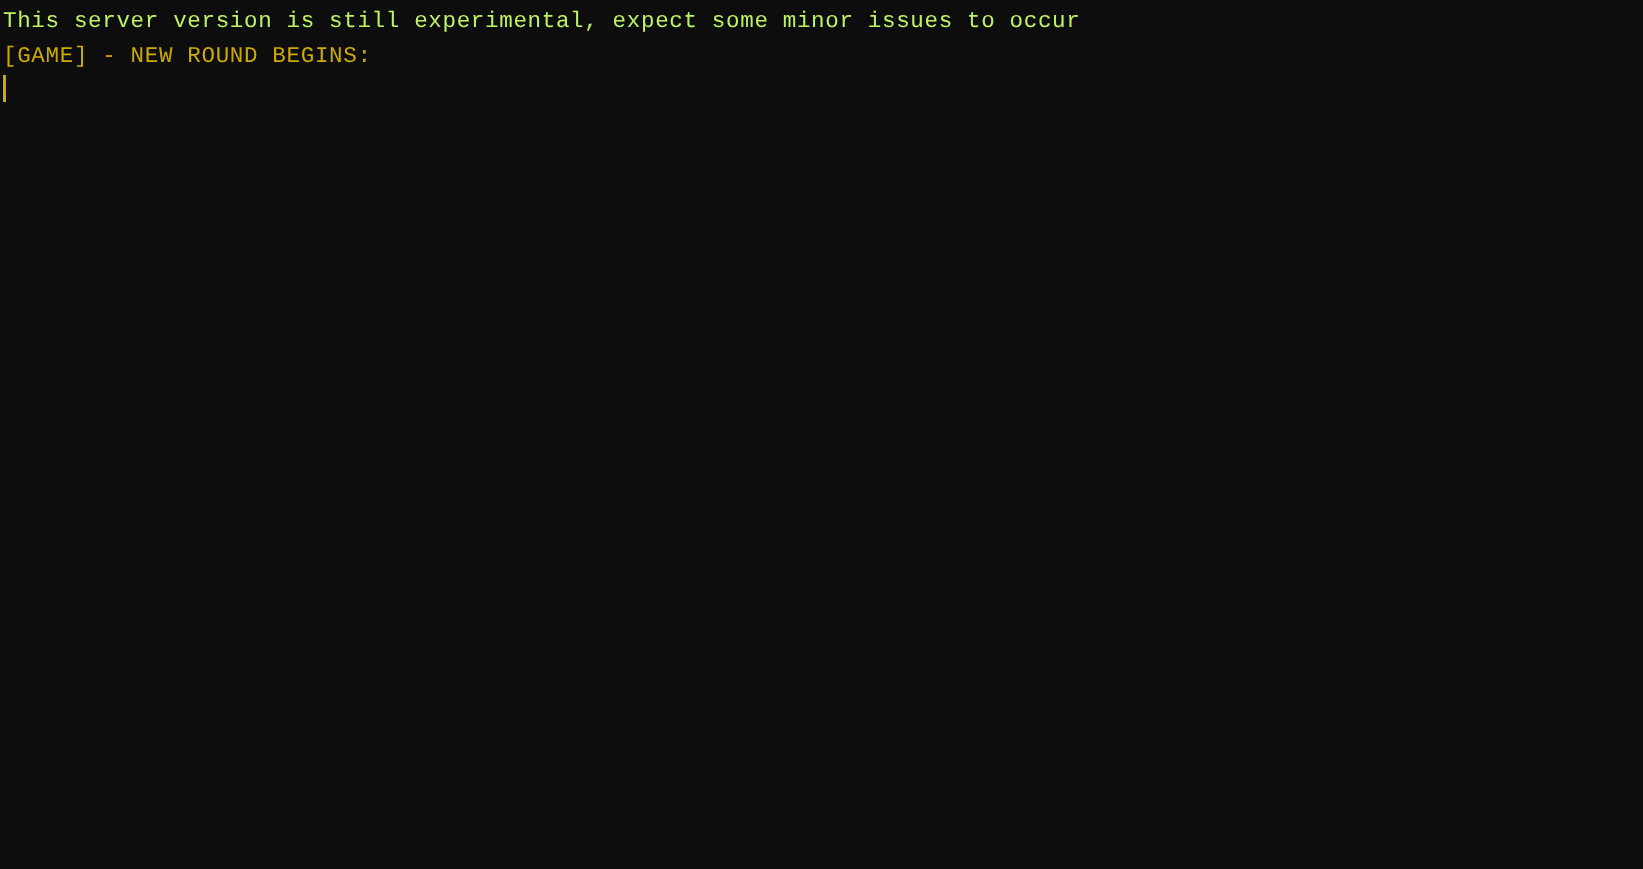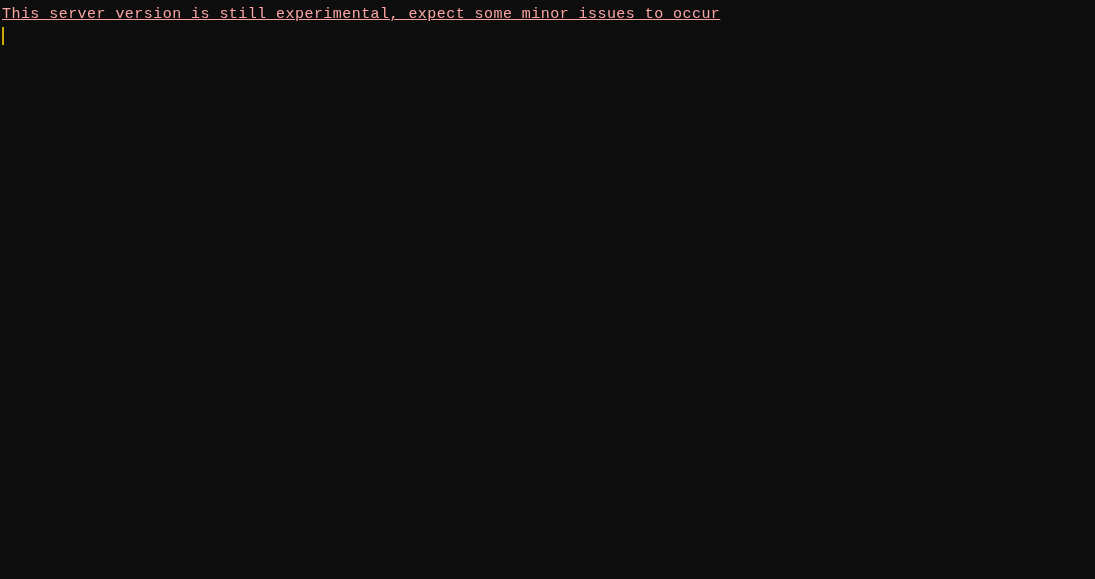--- a/index.html
+++ b/index.html
@@ -20,25 +20,24 @@
 
     .terminal {
       width: 100%;
       height: 100%;
       background-color: #0d0d0d;
       padding: 4px 2px;
       position: relative;
     }
 
     .line-warning {
-      color: #fca5a5;
+      color: #bef264;
       white-space: pre;
       font-weight: normal;
       letter-spacing: 0.03em;
-      text-decoration: underline;
     }
 
     .line-game {
       color: #ccaa00;
       white-space: pre;
       font-weight: normal;
       letter-spacing: 0.03em;
       margin-top: 2px;
     }
 
@@ -59,16 +58,17 @@
     @keyframes blink {
       0%, 100% { opacity: 1; }
       50% { opacity: 0; }
     }
   </style>
 </head>
 <body>
 
 <div class="terminal">
   <div class="line-warning">This server version is still experimental, expect some minor issues to occur</div>
+  <div class="line-game">[GAME] - NEW ROUND BEGINS:</div>
   <div class="cursor-line">
     <span class="cursor"></span>
   </div>
 </div>
 
 </body></html>

